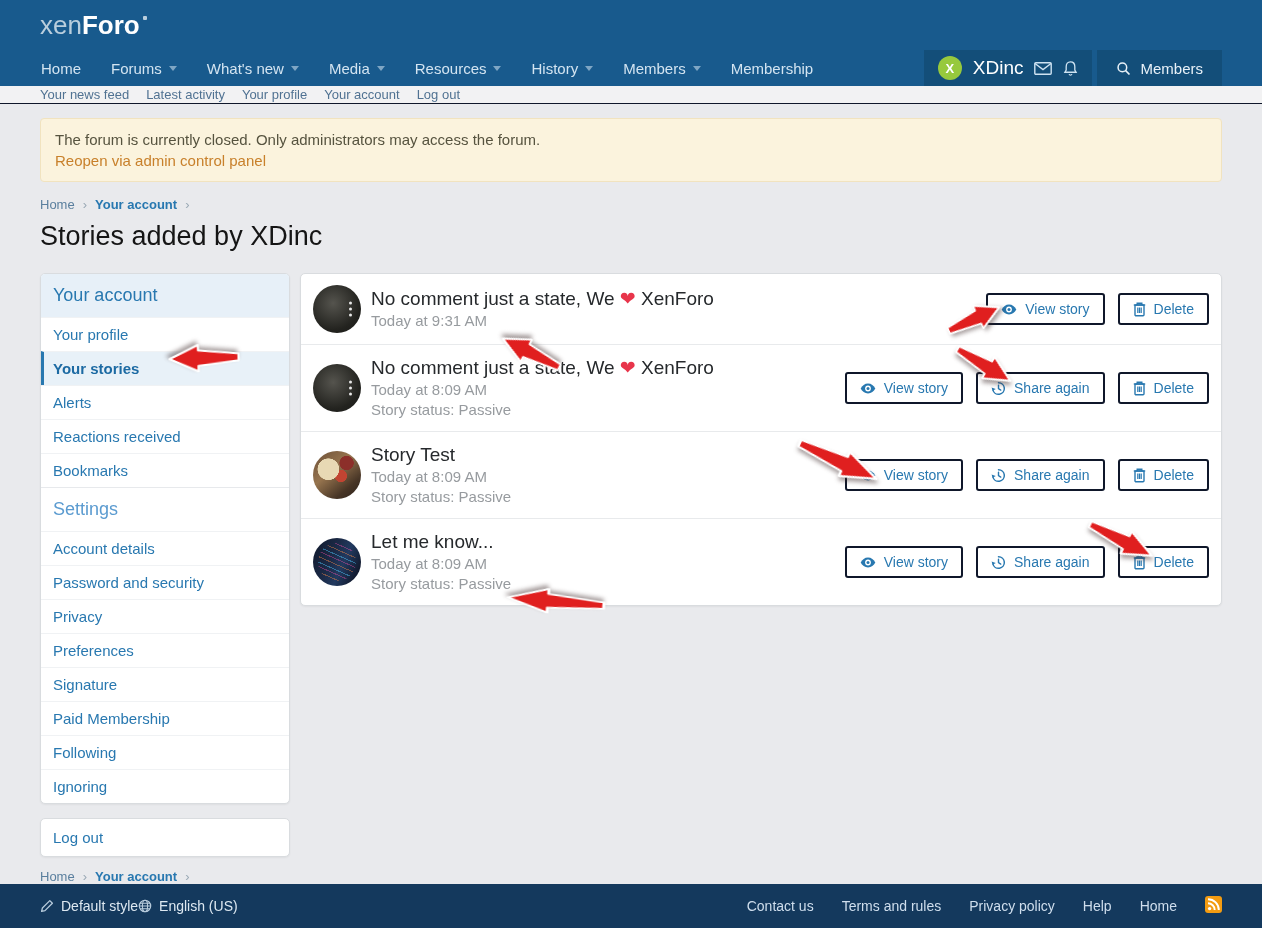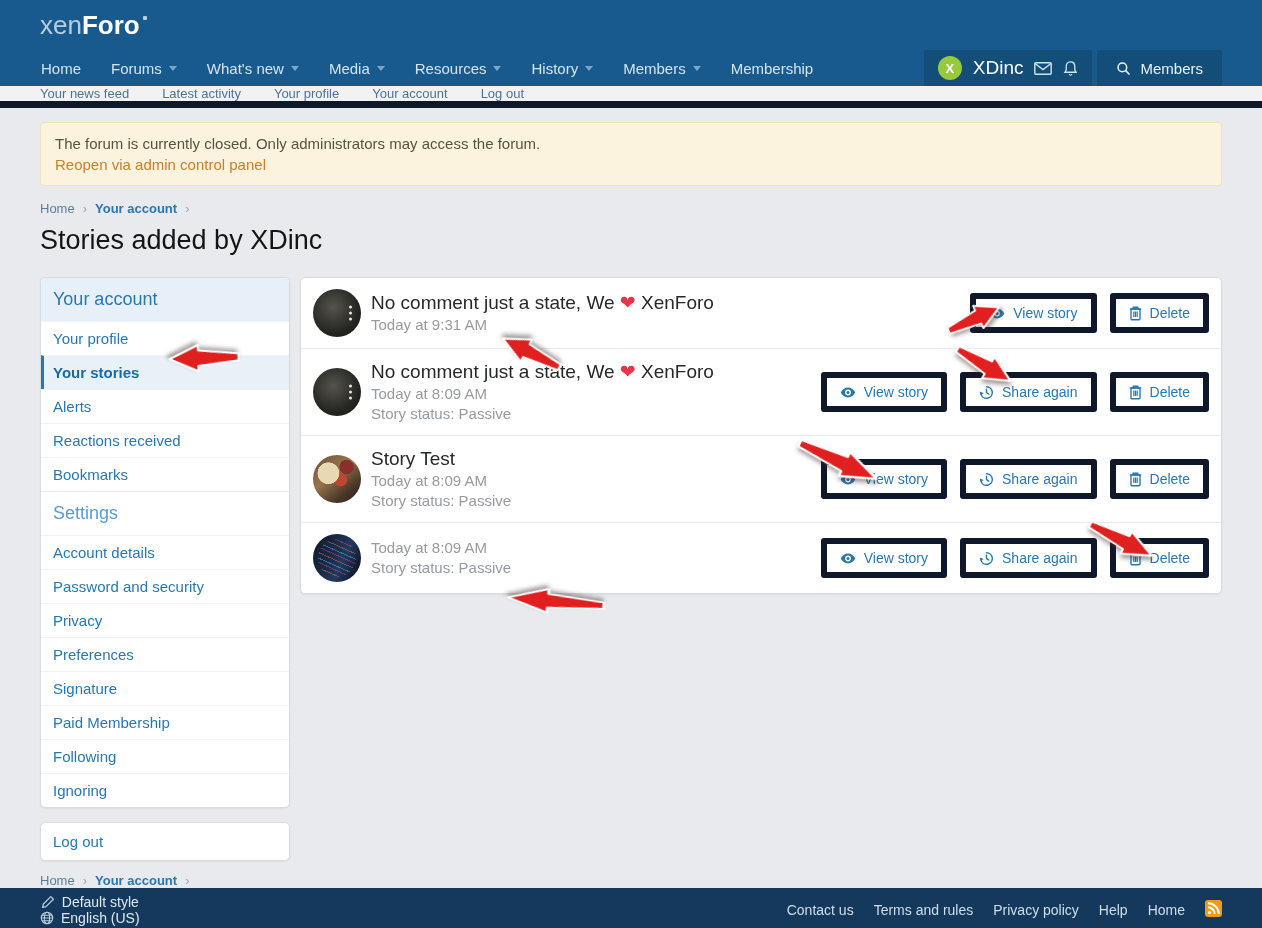--- a/index.html
+++ b/index.html
@@ -18,21 +18,21 @@
   .nav-item { display:flex; align-items:center; gap:7px; padding:0 15px; font-size:15px; color:#d3e4f1; cursor:pointer; white-space:nowrap; }
   .caret { width:0; height:0; border-left:4px solid transparent; border-right:4px solid transparent; border-top:5px solid #7fa6c4; }
   .nav-right { margin-left:auto; display:flex; gap:5px; }
   .user-chip { background:#134e79; display:flex; align-items:center; gap:11px; padding:0 14px; cursor:pointer; }
   .avatar-mini { width:24px; height:24px; border-radius:50%; background:#97c93d; color:#fff; font-weight:700; font-size:13px; display:flex; align-items:center; justify-content:center; }
   .user-name { font-size:19px; color:#fff; }
   .chip-icon { display:flex; align-items:center; cursor:pointer; }
   .search-btn { background:#134e79; display:flex; align-items:center; gap:9px; padding:0 19px; font-size:15px; color:#e8f1f8; cursor:pointer; }
 
   
-  .subnav { height:28px; background:#f2f2f3; border-bottom:7px solid #0f172a; display:flex; align-items:center; padding:0 40px; gap:33px; }
+  .subnav { height:28px; background:#f2f2f3; border-bottom:1px solid #0f172a; display:flex; align-items:center; padding:0 40px; gap:17px; }
   .subnav-link { font-size:13px; color:#507292; cursor:pointer; }
 
   
   .alert { margin:14px 40px 0; background:#fbf3dd; border:1px solid #f1e3bf; border-radius:4px; padding:10px 14px; font-size:15px; line-height:21px; color:#56533f; }
   .alert-link { color:#c8802b; cursor:pointer; display:inline-block; }
 
   
   .crumbs { display:flex; align-items:center; gap:8px; margin:15px 40px 0; font-size:13px; }
   .crumb-home { color:#5a7f9e; cursor:pointer; }
   .crumb-sep { color:#9aa9b5; font-size:13px; }
@@ -64,28 +64,28 @@
   .av-code::after { content:""; position:absolute; inset:5px; border-radius:50%; opacity:.8;
       background:repeating-linear-gradient(24deg, transparent 0 3px, rgba(80,200,255,.55) 3px 4px,
       transparent 4px 8px, rgba(255,140,70,.5) 8px 9px, transparent 9px 13px, rgba(255,80,170,.45) 13px 14px); }
   .av-dots { position:absolute; right:9px; top:50%; transform:translateY(-50%); display:flex; flex-direction:column; gap:3px; }
   .av-dots i { width:3px; height:3px; border-radius:50%; background:#e8e8e8; display:block; }
   .story-info { flex:1; min-width:0; }
   .story-title { font-size:19px; color:#26292c; line-height:24px; cursor:pointer; }
   .heart { color:#e8354b; }
   .story-meta { font-size:15px; color:#979b9f; line-height:20px; }
   .story-actions { display:flex; gap:13px; align-items:center; padding-right:2px; }
-  .btn { display:inline-flex; align-items:center; gap:8px; background:#fff; border:6px solid #0f172a; border-radius:3px; padding:6px 13px; font-size:14px; color:#2878b0; cursor:pointer; font-family:inherit; white-space:nowrap; }
+  .btn { display:inline-flex; align-items:center; gap:8px; background:#fff; border:2px solid #0f172a; border-radius:3px; padding:6px 13px; font-size:14px; color:#2878b0; cursor:pointer; font-family:inherit; white-space:nowrap; }
 
   
   .crumbs.bottom { margin-top:12px; }
   .footer { margin-top:auto; height:44px; background:#14395d; display:flex; align-items:center; padding:0 40px; flex:none; }
-  .footer-left { display:flex; align-items:center;flex-direction:column; }
+  .footer-left { display:flex; align-items:center; }
   .footer-item { display:flex; gap:7px; align-items:center; font-size:14px; color:#dde8f1; cursor:pointer; }
-  .footer-right { margin-left:auto; display:flex; gap:20px; align-items:center; }
+  .footer-right { margin-left:auto; display:flex; gap:28px; align-items:center; }
   .footer-link { font-size:14px; color:#cfdeed; cursor:pointer; }
 
   
   .anno-arrow { position:absolute; z-index:50; filter:drop-shadow(2px 3px 2px rgba(60,40,40,.45)); pointer-events:none; }
   .anno-arrow svg { display:block; width:100%; height:100%; }
 </style>
 </head>
 <body>
 
 <div class="page">
@@ -309,20 +309,21 @@
                 <path d="M4.8 5.6v5.4M6.5 5.6v5.4M8.2 5.6v5.4" stroke="#2878b0" stroke-width="1.2"></path>
               </svg>
             <span>Delete</span>
           </button>
         </div>
       </div>
 
       <div class="story-row">
         <div class="avatar av-code"></div>
         <div class="story-info">
+          <div class="story-title"><span>Let me know...</span><span class="heart"></span><span></span></div>
           <div class="story-meta">Today at 8:09 AM</div>
           <div class="story-meta">Story status: Passive</div>
         </div>
         <div class="story-actions">
           <button class="btn">
             <svg width="16" height="11" viewBox="0 0 16 11">
                 <path d="M8 .6C4.8.6 2.1 2.7.7 5.5c1.4 2.8 4.1 4.9 7.3 4.9s5.9-2.1 7.3-4.9C13.9 2.7 11.2.6 8 .6z" fill="#2878b0"></path>
                 <circle cx="8" cy="5.5" r="2.9" fill="#fff"></circle>
                 <circle cx="8" cy="5.5" r="1.5" fill="#2878b0"></circle>
               </svg>

